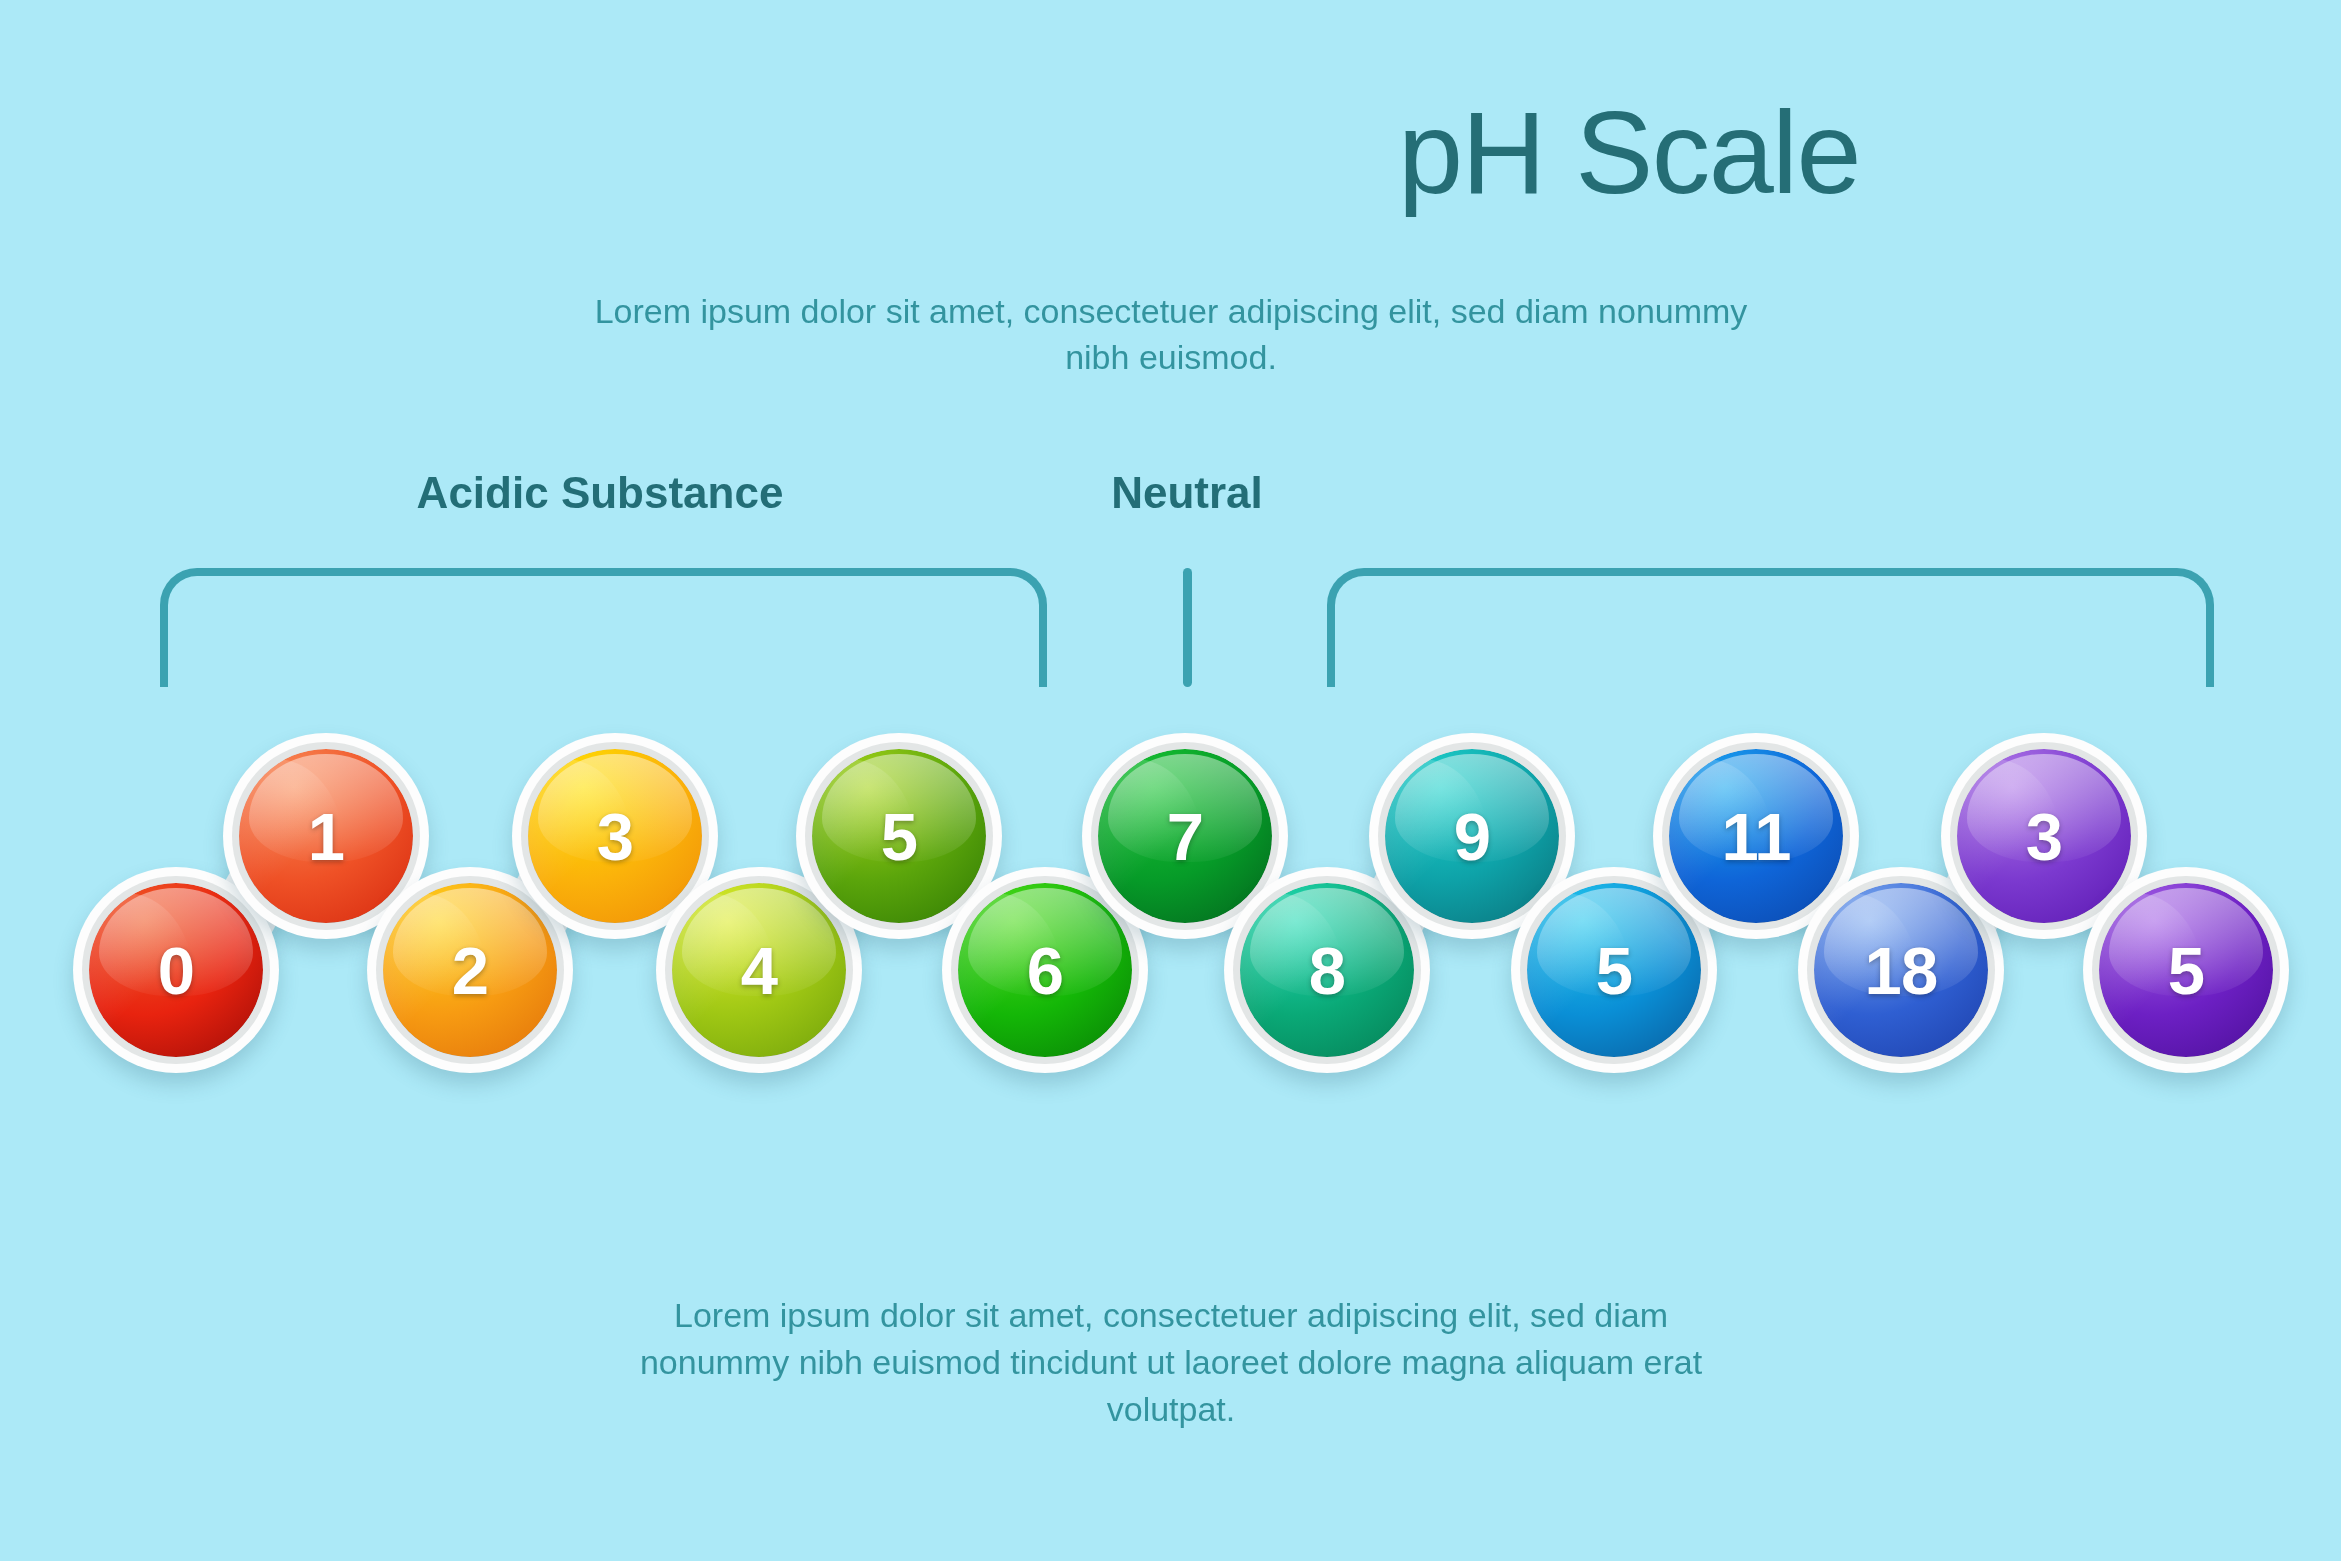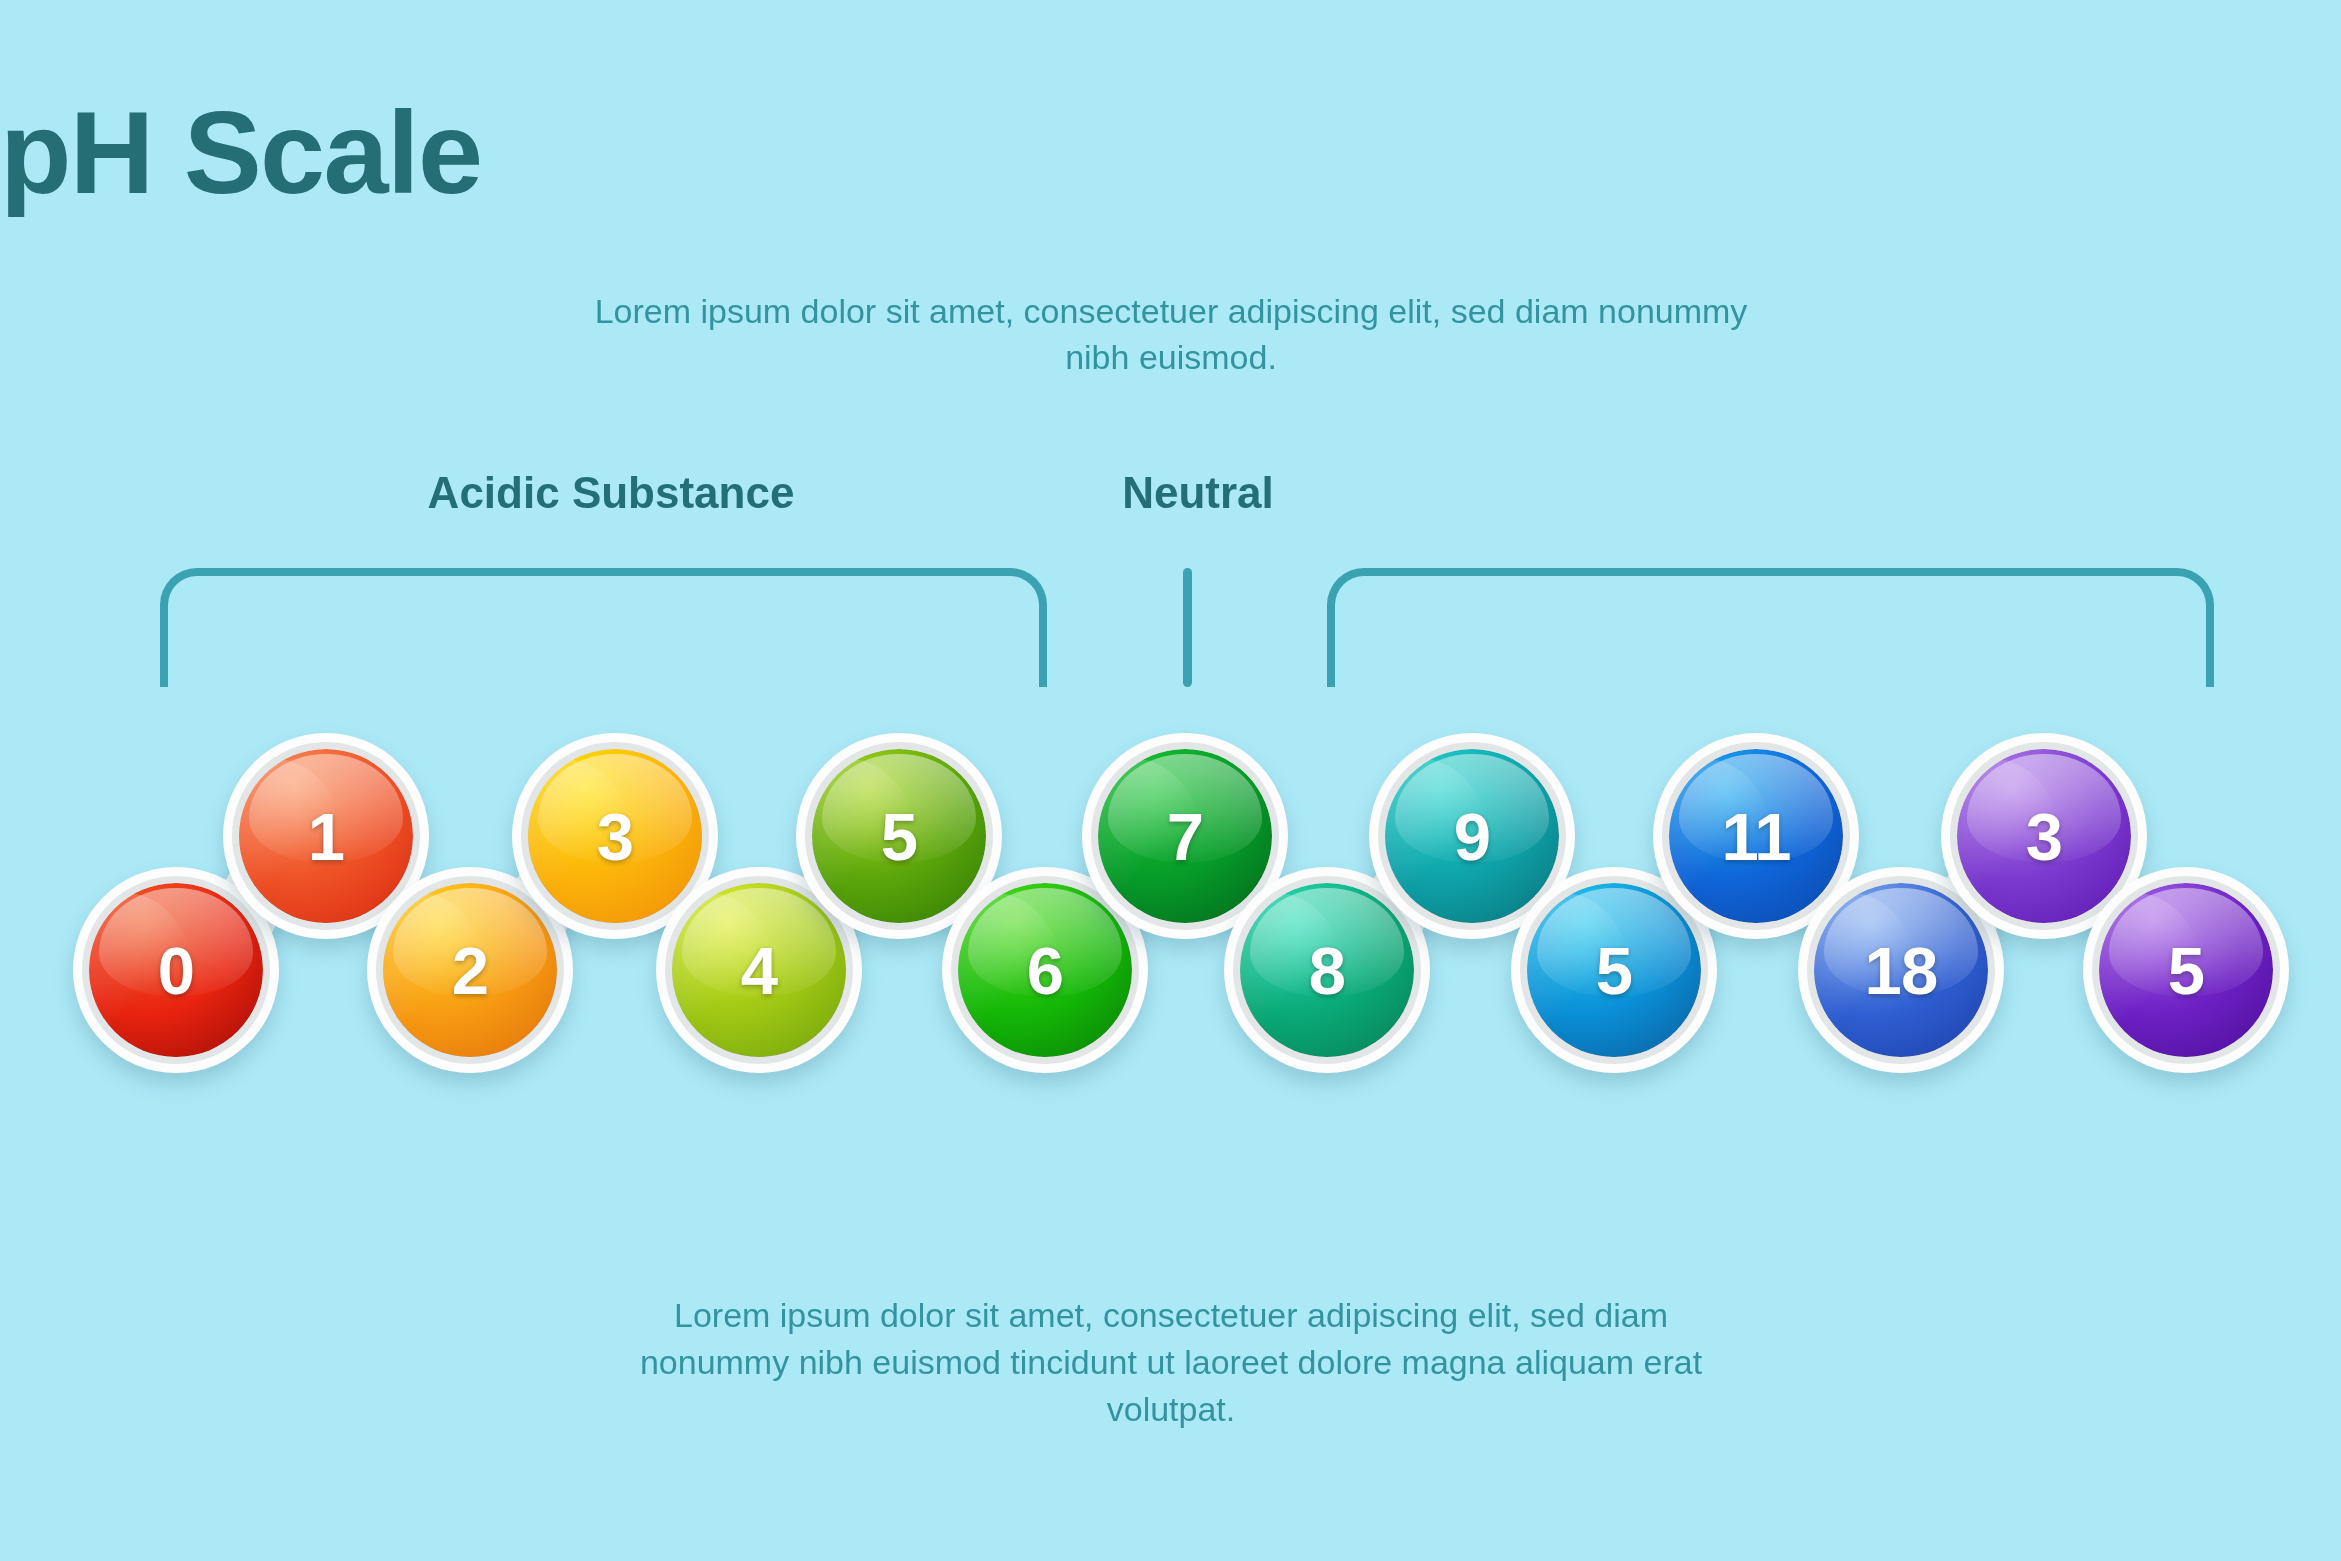--- a/index.html
+++ b/index.html
@@ -9,44 +9,43 @@
     background:#ace9f7;
     font-family:"Liberation Sans", sans-serif;
     overflow:hidden;
     position:relative;
   }
   .stage{position:absolute;inset:0;}
 
   
   .title{
     position:absolute;top:94px;left:0;width:1860px;
-    text-align:left;
+    text-align:right;
     font-size:117px;line-height:1;
-    font-weight:bold;
+    font-weight:normal;
     letter-spacing:-1.6px;
     color:#256e76;
   }
   .subtitle{
     position:absolute;top:289px;left:50%;transform:translateX(-50%);
     width:1218px;
     text-align:center;
     font-size:34px;line-height:1.35;
     color:#33949f;
   }
 
   
   .seclabel{
     position:absolute;
     text-align:center;
     font-size:44px;
     font-weight:bold;
     color:#236e77;
     white-space:nowrap;
     transform:translateX(-50%);
-    margin-left:11px;
   }
   .seclabel.acidic  {top:468px;left:600px;}
   .seclabel.neutral {top:468px;left:1187px;text-align:center;}
   .seclabel.alkaline{top:468px;left:1758px;}
 
   
   .bracket{
     position:absolute;
     border:8.6px solid #3ba2b1;
     border-bottom:none;

